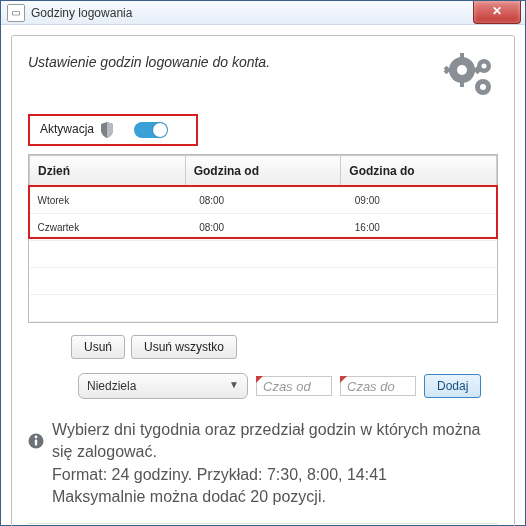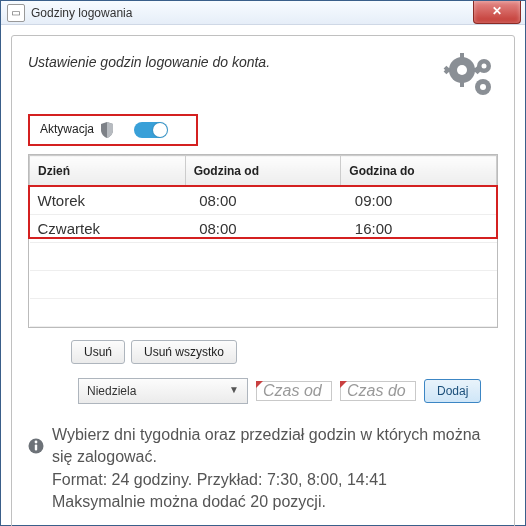--- a/index.html
+++ b/index.html
@@ -133,21 +133,21 @@
   th {
     background: linear-gradient(#fdfdfd,#ececec);
     font-weight: bold;
     font-size: 12px;
     padding: 5px 8px;
     height: 20px;
     text-align: left;
     border: 1px solid #ccc;
   }
   td {
-    font-size: 15px;
+    font-size: 10px;
     padding: 5px 8px;
     height: 16px;
     border-bottom: 1px solid #eee;
     color: #333;
   }
   td:first-child { text-align:left; }
   td:not(:first-child){ text-align:left; padding-left:14px;}
   tr.empty td { color: transparent; }
 
   
@@ -193,39 +193,39 @@
     gap: 8px;
     align-items: center;
     margin-bottom: 20px;
     padding-left: 50px;
   }
   .dropdown {
     position: relative;
     width: 160px;
     height: 24px;
     border: 1px solid #aeb5bd;
-    border-radius: 0;
+    border-radius: 6px;
     background: linear-gradient(#fcfcfc,#ebebeb);
     display: flex;
     align-items: center;
     padding-left: 8px;
     font-size: 12px;
     color:#333;
   }
   .dropdown .chev {
     position:absolute; right:8px; top:5px;
     font-size:10px; color:#555;
   }
   .textinput {
     width: 76px;
     height: 20px;
     box-sizing: border-box;
     border: 1px solid #c9c9c9;
     padding: 2px 6px;
-    font-size: 16px;
+    font-size: 13px;
     color:#999;
     background:#fff;
   }
   .textinput::placeholder { color:#999; font-style: italic; }
   .req-mark {
     position: relative;
   }
   .req-mark::before{
     content:"";
     position:absolute;

